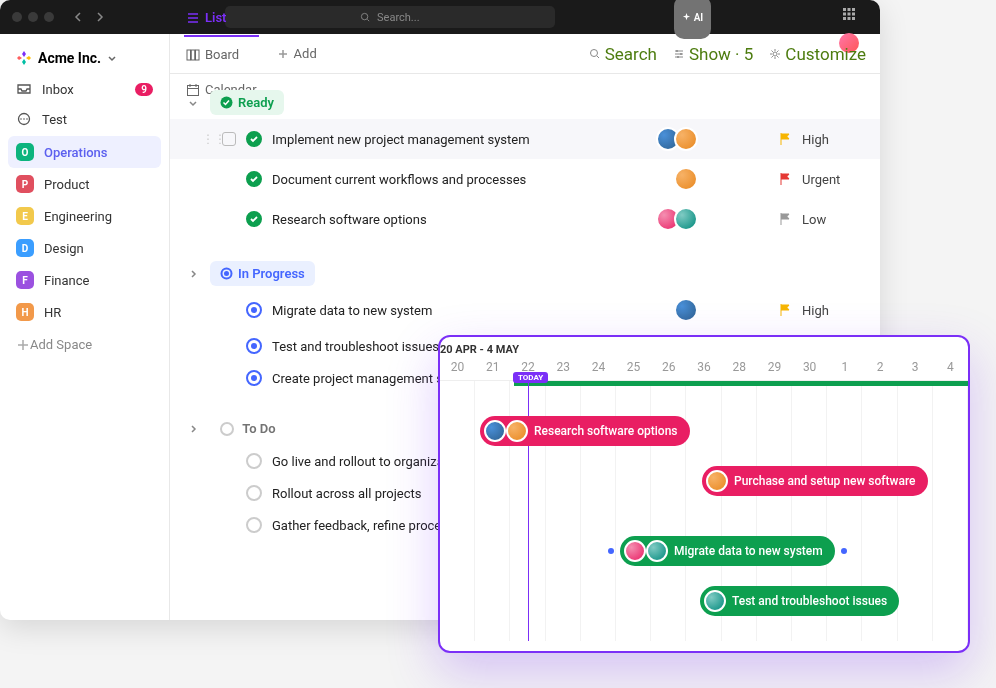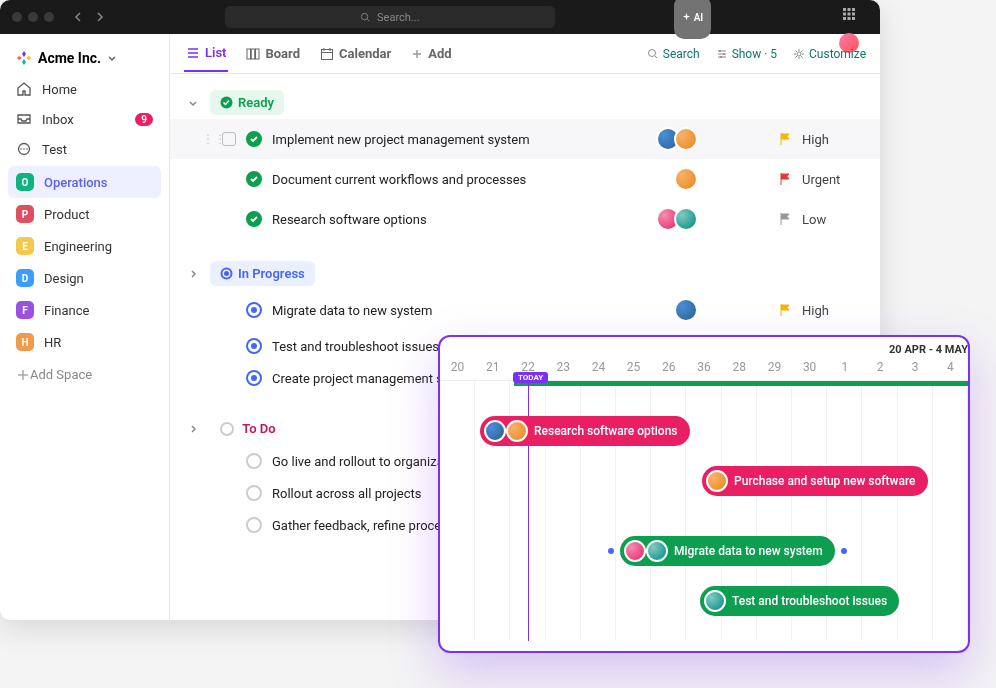--- a/index.html
+++ b/index.html
@@ -28,52 +28,52 @@
 .nav-item .ico { width: 16px; height: 16px; display: flex; align-items: center; justify-content: center; }
 .badge { margin-left: auto; background: #e91e63; color: #fff; font-size: 10px; font-weight: 600; border-radius: 10px; padding: 1px 6px; }
 .section-label { font-size: 11px; color: #888; padding: 10px 8px 4px; }
 .space-item { display: flex; align-items: center; gap: 10px; padding: 7px 8px; border-radius: 6px; font-size: 13px; color: #333; cursor: pointer; }
 .space-item.active { background: #eef0ff; color: #5b5fef; font-weight: 500; }
 .space-letter { width: 18px; height: 18px; border-radius: 5px; display: flex; align-items: center; justify-content: center; font-size: 10px; font-weight: 700; color: #fff; }
 .add-space { display: flex; align-items: center; padding: 7px 8px; font-size: 13px; color: #888; cursor: pointer; }
 
 .main { flex: 1; display: flex; flex-direction: column; }
 .toolbar { height: 40px; border-bottom: 1px solid #e8e8e8; display: flex; align-items: center; padding: 0 14px; gap: 16px; }
-.view-tab { display: flex; align-items: center; gap: 5px; font-size: 13px; color: #666; cursor: pointer; padding: 10px 2px; font-weight: bold; }
+.view-tab { display: flex; align-items: center; gap: 5px; font-size: 13px; color: #666; cursor: pointer; padding: 10px 2px; }
 .view-tab.active { color: #7b2ff7; border-bottom: 2px solid #7b2ff7; font-weight: 600; }
-.toolbar-right { margin-left: auto; display: flex; gap: 16px; font-size: 12px; color: #0f766e; }
+.toolbar-right { margin-left: auto; display: flex; gap: 16px; font-size: 17px; color: #4d7c0f; }
 .toolbar-right > div { display: flex; align-items: center; gap: 4px; cursor: pointer; }
 
 .list-area { flex: 1; overflow: auto; padding: 12px 0; }
 .group { margin-bottom: 18px; }
 .group-header { display: flex; align-items: center; gap: 10px; padding: 4px 18px; }
 .chev { width: 12px; height: 12px; display:flex; align-items:center; cursor: pointer; }
 .status-pill { display: inline-flex; align-items: center; gap: 5px; padding: 5px 10px; border-radius: 6px; font-size: 13px; font-weight: 600; }
 .status-ready { background: #e6f7ed; color: #0d9f4f; }
 .status-progress { background: #eaf0ff; color: #4466ff; }
-.status-todo { color: #be185d; }
+.status-todo { color: #737373; }
 
 .task-row { display: flex; align-items: center; padding: 8px 18px 8px 32px; gap: 10px; font-size: 13px; color: #222; cursor: pointer; }
 .task-row.hover { background: #f7f7fa; }
 .drag-handle { color: #ccc; font-size: 12px; width: 10px; }
 .checkbox { width: 14px; height: 14px; border: 1.5px solid #bbb; border-radius: 3px; }
 .status-circle { width: 16px; height: 16px; border-radius: 50%; border: 2px solid #ccc; flex-shrink: 0; }
 .status-circle.done { background: #0d9f4f; border-color: #0d9f4f; display: flex; align-items: center; justify-content: center; }
 .status-circle.progress { border-color: #4466ff; position: relative; }
 .status-circle.progress::after { content:''; width:6px; height:6px; background:#4466ff; border-radius:50%; position:absolute; top:3px; left:3px; }
 .task-name { flex: 1; }
 .assignees { display: flex; }
 .av { width: 24px; height: 24px; border-radius: 50%; border: 2px solid #fff; margin-left: -6px; background-size: cover; }
 .av:first-child { margin-left: 0; }
 .flag { width: 14px; height: 14px; }
 .priority { font-size: 13px; color: #444; width: 60px; }
 
 
 .timeline { position: absolute; top: 335px; left: 438px; width: 532px; height: 318px; background: #fff; border: 2px solid #7b2ff7; border-radius: 12px; box-shadow: 0 20px 50px rgba(123,47,247,0.25); overflow: hidden; }
-.tl-header { text-align: right; font-size: 11px; font-weight: 700; color: #333; padding: 6px 0 2px; }
+.tl-header { text-align: left; font-size: 11px; font-weight: 700; color: #333; padding: 6px 0 2px; }
 .tl-dates { display: flex; border-bottom: 1px solid #eee; position: relative; }
 .tl-date { flex: 1; text-align: center; font-size: 12px; color: #999; padding: 2px 0 6px; }
 .today-pill { position: absolute; left: 73px; top: 14px; background: #7b2ff7; color: #fff; font-size: 8px; font-weight: 700; padding: 1px 5px; border-radius: 3px; z-index: 3; }
 .tl-body { position: relative; height: 260px; }
 .tl-today-line { position: absolute; left: 88px; top: 0; bottom: 0; width: 1px; background: #7b2ff7; }
 .tl-grid { position: absolute; inset: 0; display: flex; }
 .tl-grid > div { flex: 1; border-right: 1px solid #f2f2f2; }
 .tl-green-bar { position: absolute; left: 74px; right: 0; top: 0; height: 5px; background: #0d9f4f; }
 .tl-task { position: absolute; height: 30px; border-radius: 15px; display: flex; align-items: center; gap: 6px; padding: 0 12px 0 4px; color: #fff; font-size: 12px; font-weight: 500; }
 .tl-task .av { width: 22px; height: 22px; }
@@ -156,29 +156,20 @@
         <span>Acme Inc.</span>
         <svg width="10" height="10" viewBox="0 0 10 10">
             <path d="M2 4l3 3 3-3" stroke="#666" fill="none" stroke-width="1.5"></path>
           </svg>
       </div>
 
       <div id="nav-items">
           <div class="nav-item">
     <span class="ico">
               <svg width="16" height="16" viewBox="0 0 16 16">
-                <path d="M2 7l6-5 6 5v7H9v-4H7v4H2z" stroke="#555" fill="none" stroke-width="1.3"></path>
-              </svg>
-            </span>
-    <span>Home</span>
-
-  </div>
-          <div class="nav-item">
-    <span class="ico">
-              <svg width="16" height="16" viewBox="0 0 16 16">
                 <path d="M2 4h12v8H2z M2 8h3l1 2h4l1-2h3" stroke="#555" fill="none" stroke-width="1.3"></path>
               </svg>
             </span>
     <span>Inbox</span>
     <span class="badge">9</span>
   </div>
           <div class="nav-item">
     <span class="ico">
               <svg width="16" height="16" viewBox="0 0 16 16">
                 <circle cx="8" cy="8" r="5.5" stroke="#555" fill="none" stroke-width="1.3"></circle>
@@ -222,21 +213,21 @@
       <div class="add-space">
         <svg width="14" height="14" viewBox="0 0 14 14">
             <path d="M7 2v10M2 7h10" stroke="#aaa" stroke-width="1.5"></path>
           </svg>
         <span>Add Space</span>
       </div>
     </div>
 
     <div class="main">
       <div class="toolbar">
-        <div id="view-tabs" style="display:flex; gap:16px;">
+        <div id="view-tabs" style="display:flex; flex-direction:column;">
             <div class="view-tab active">
     <span>
                 <svg width="14" height="14" viewBox="0 0 14 14">
                   <path d="M2 3h10M2 7h10M2 11h10" stroke="currentColor" stroke-width="1.5"></path>
                 </svg>
               </span>
     <span>List</span>
   </div>
             <div class="view-tab ">
     <span>

